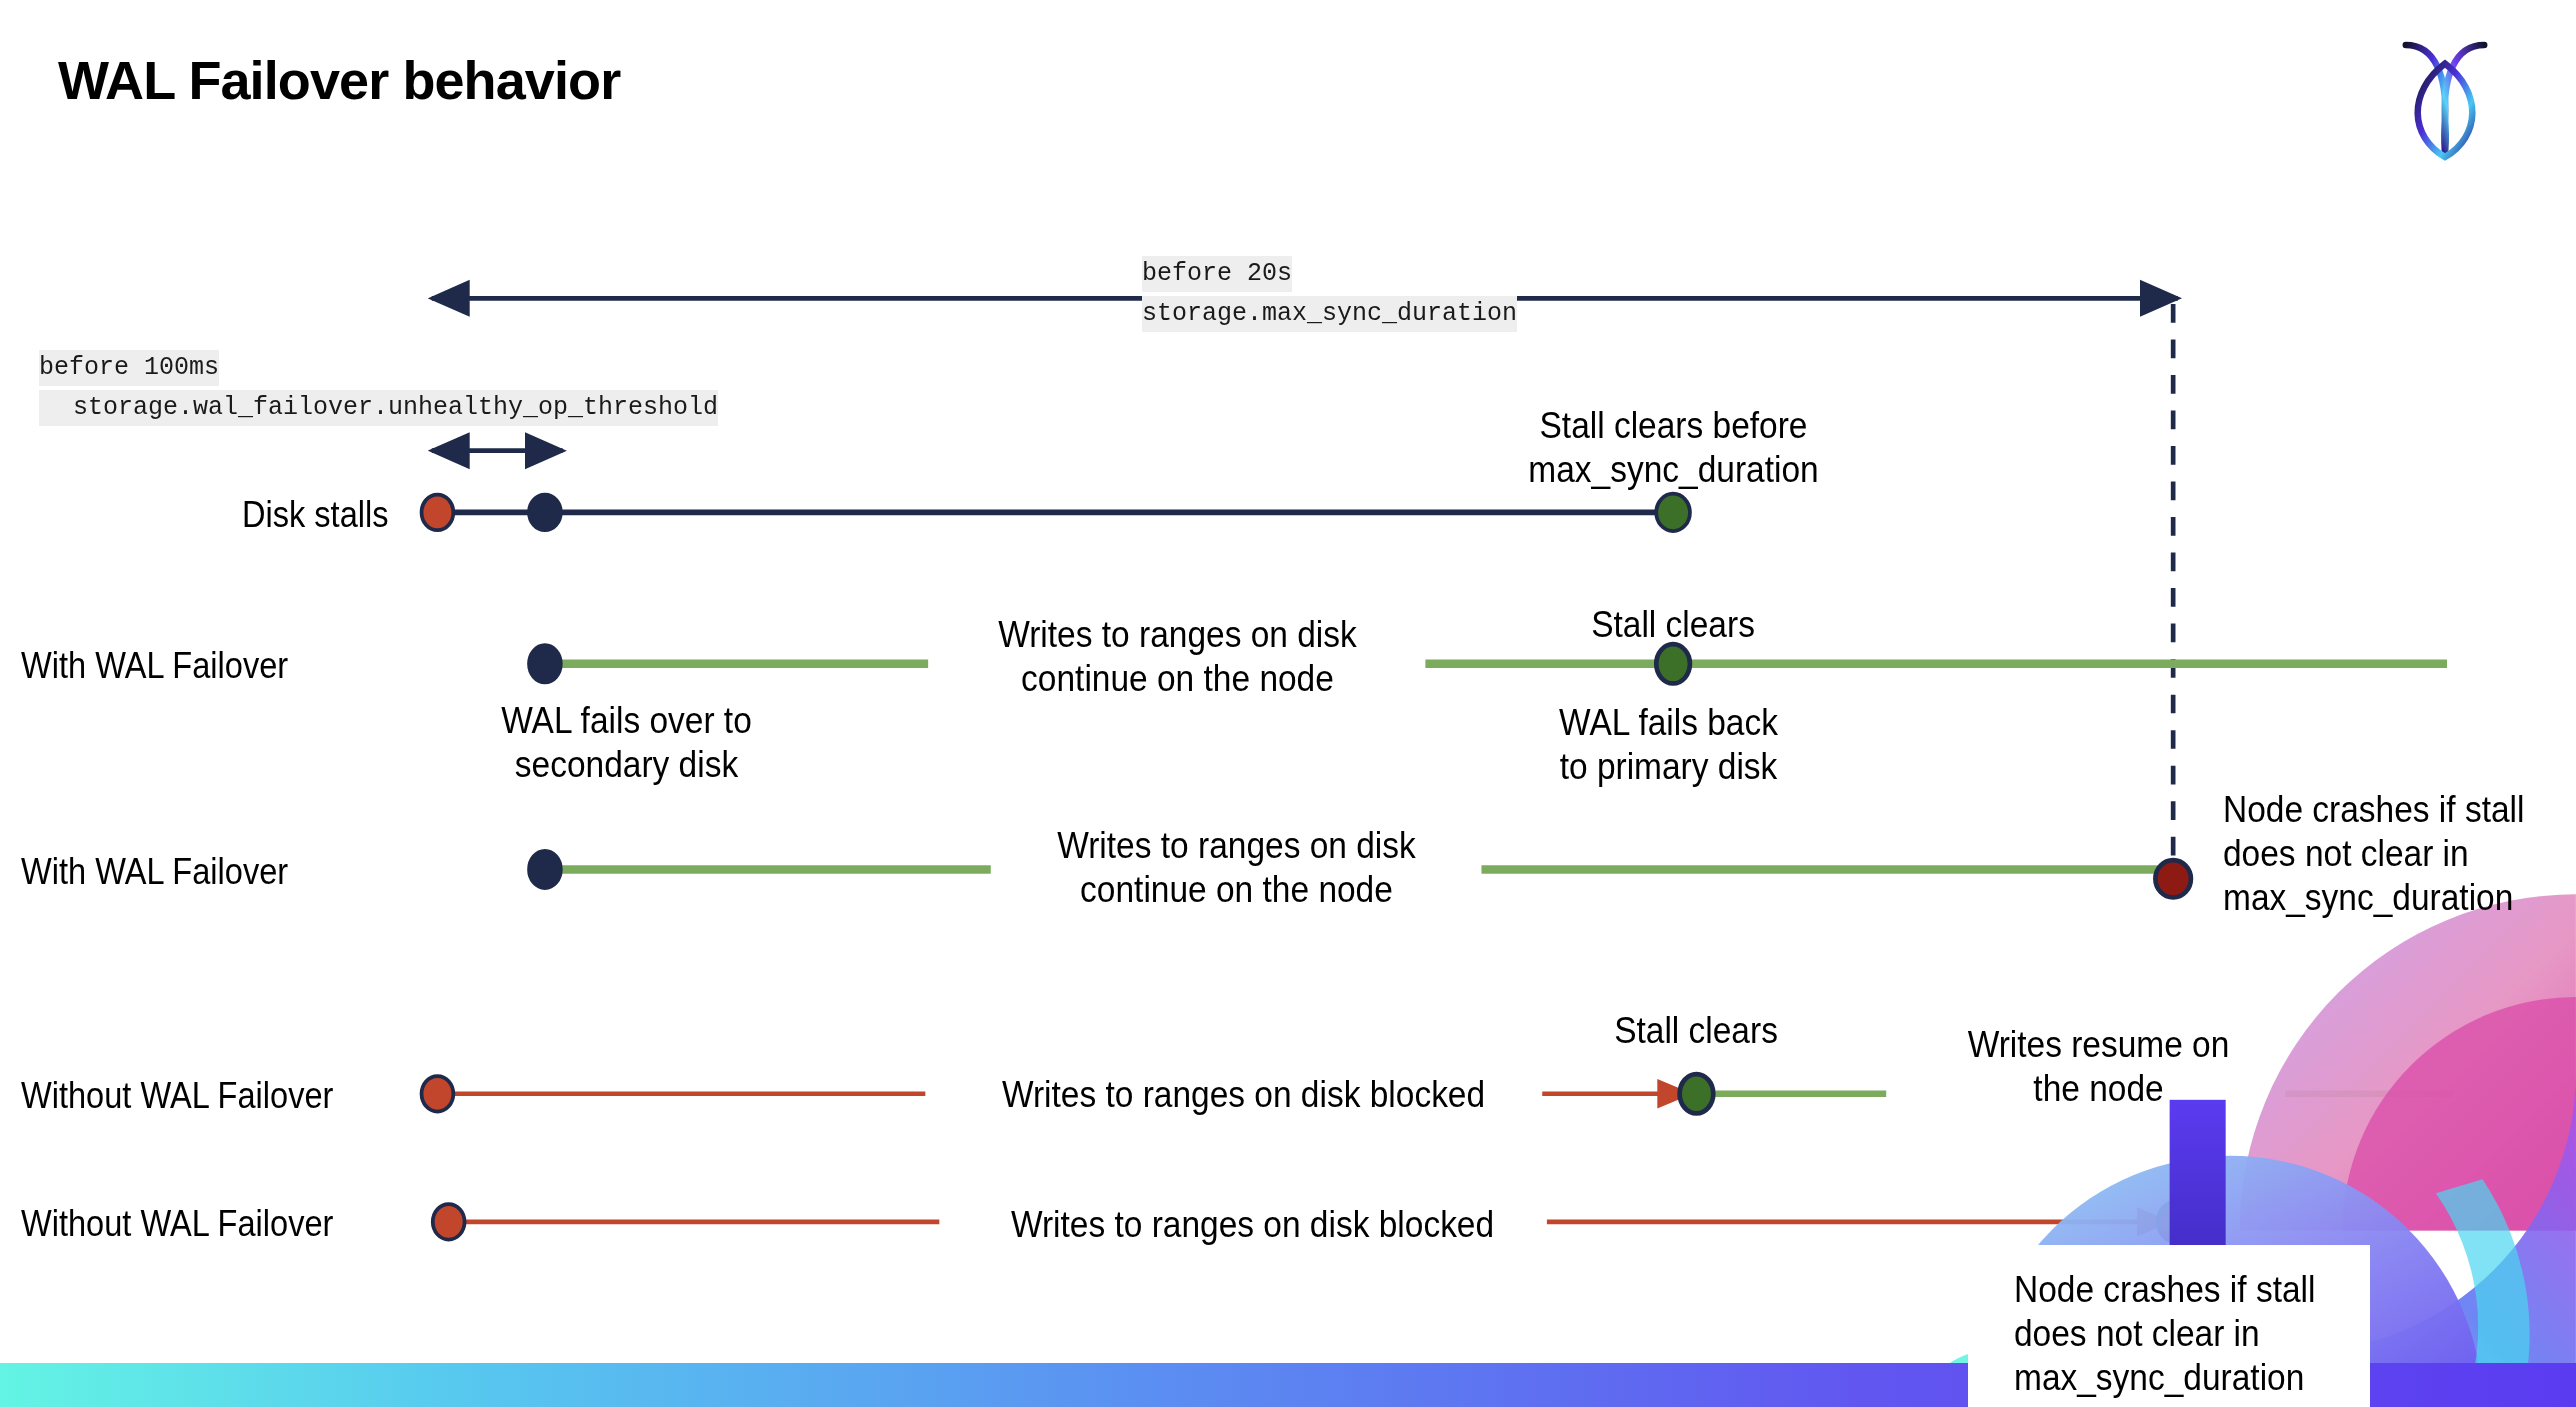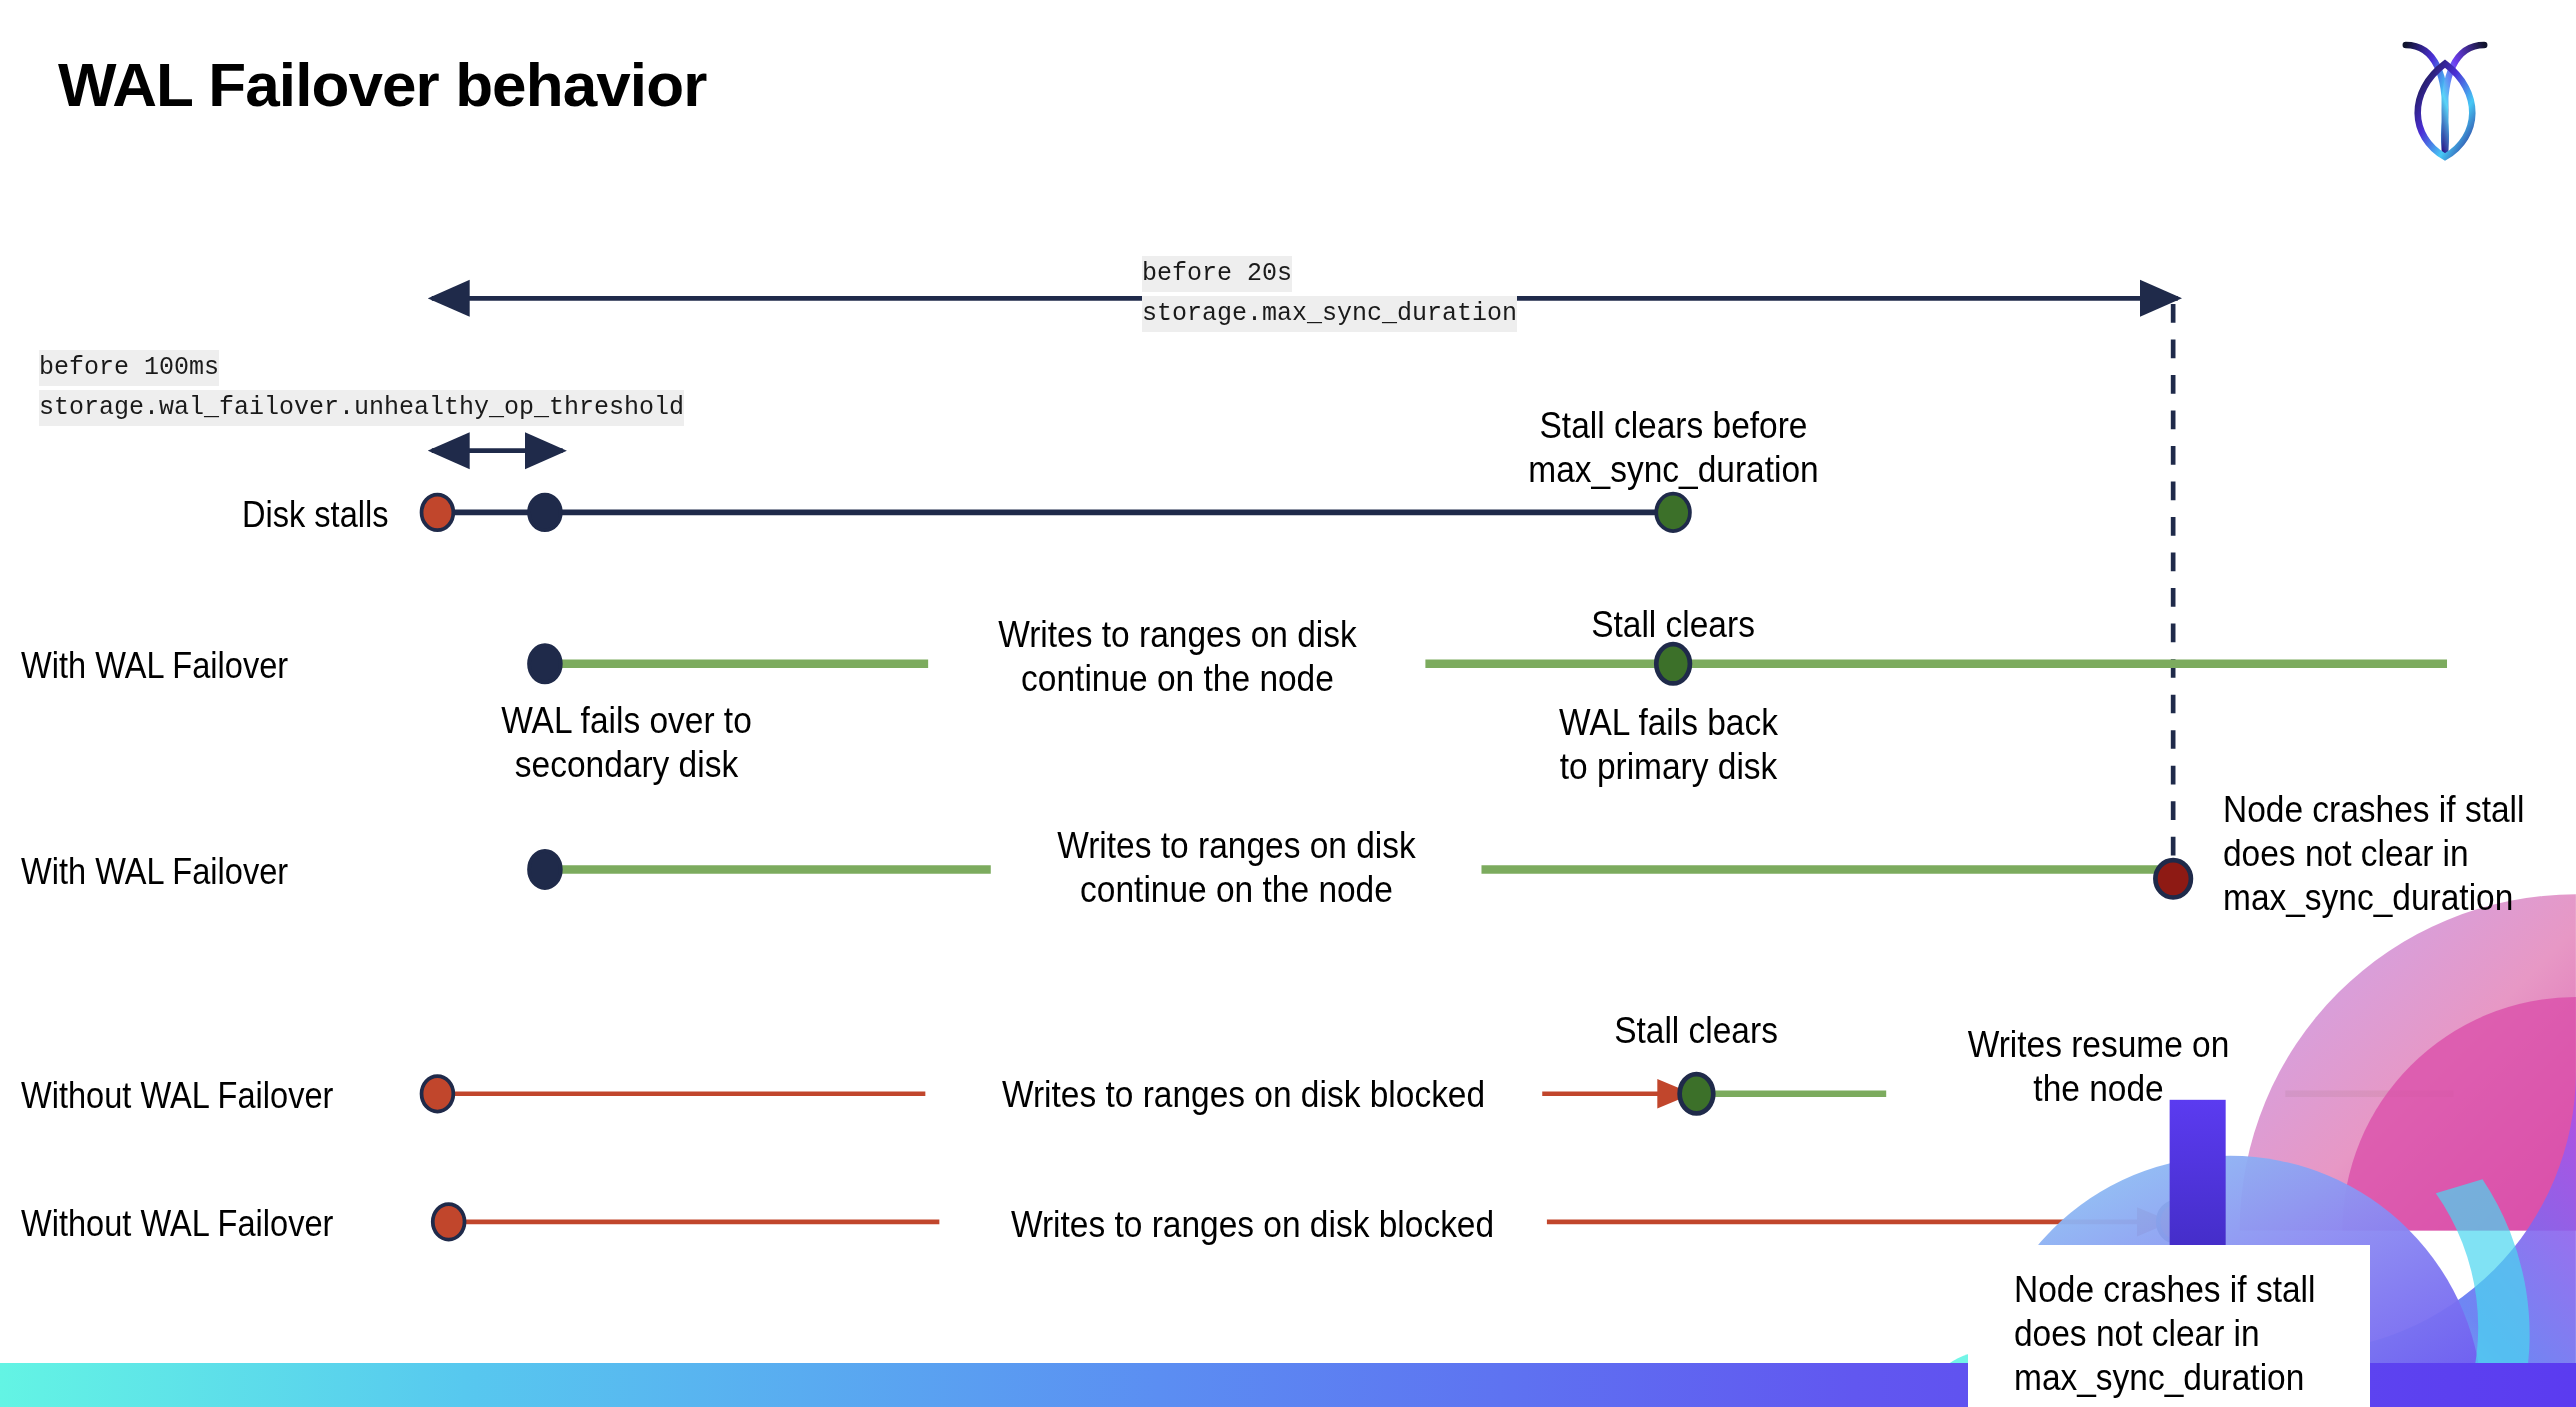--- a/index.html
+++ b/index.html
@@ -8,21 +8,21 @@
     background:#ffffff;
     font-family:"Liberation Sans", sans-serif;
     overflow:hidden;
     position:relative;
   }
   .slide{position:absolute;inset:0;overflow:hidden;}
 
   
   .title{
     position:absolute;left:58px;top:49px;
-    font-size:62px;font-weight:bold;color:#000;
+    font-size:54px;font-weight:bold;color:#000;
     letter-spacing:-0.9px;
     font-family:"Liberation Sans", sans-serif;
   }
 
   
   .logo{position:absolute;left:2389px;top:26px;width:112px;height:150px;}
 
   
   .code{
     position:absolute;
@@ -180,21 +180,21 @@
     </svg>
   </div>
   <div class="bottombar"></div>
 
   <div class="callout" style="left:1968px;top:1245px;width:402px;height:163px;"></div>
 
   <div class="code" style="left:1142px;top:256px;">before 20s</div>
   <div class="code" style="left:1142px;top:296px;">storage.max_sync_duration</div>
 
   <div class="code" style="left:39px;top:350px;">before 100ms</div>
-  <div class="code" style="left:39px;top:390px;">storage.wal_failover.unhealthy_op_threshold</div>
+  <div class="code" style="left:39px;top:390px;padding-left:34px;">storage.wal_failover.unhealthy_op_threshold</div>
 
   <div class="rowlabel right" style="left:222px;top:494px;">Disk stalls</div>
   <div class="rowlabel" style="left:20.6px;top:645px;">With WAL Failover</div>
   <div class="rowlabel" style="left:20.6px;top:851px;">With WAL Failover</div>
   <div class="rowlabel" style="left:20.6px;top:1075px;">Without WAL Failover</div>
   <div class="rowlabel" style="left:20.6px;top:1203px;">Without WAL Failover</div>
 
   <div class="ann c" style="left:1496px;top:404px;width:355px;">
     <div>Stall clears before</div>
     <div>max_sync_duration</div>

